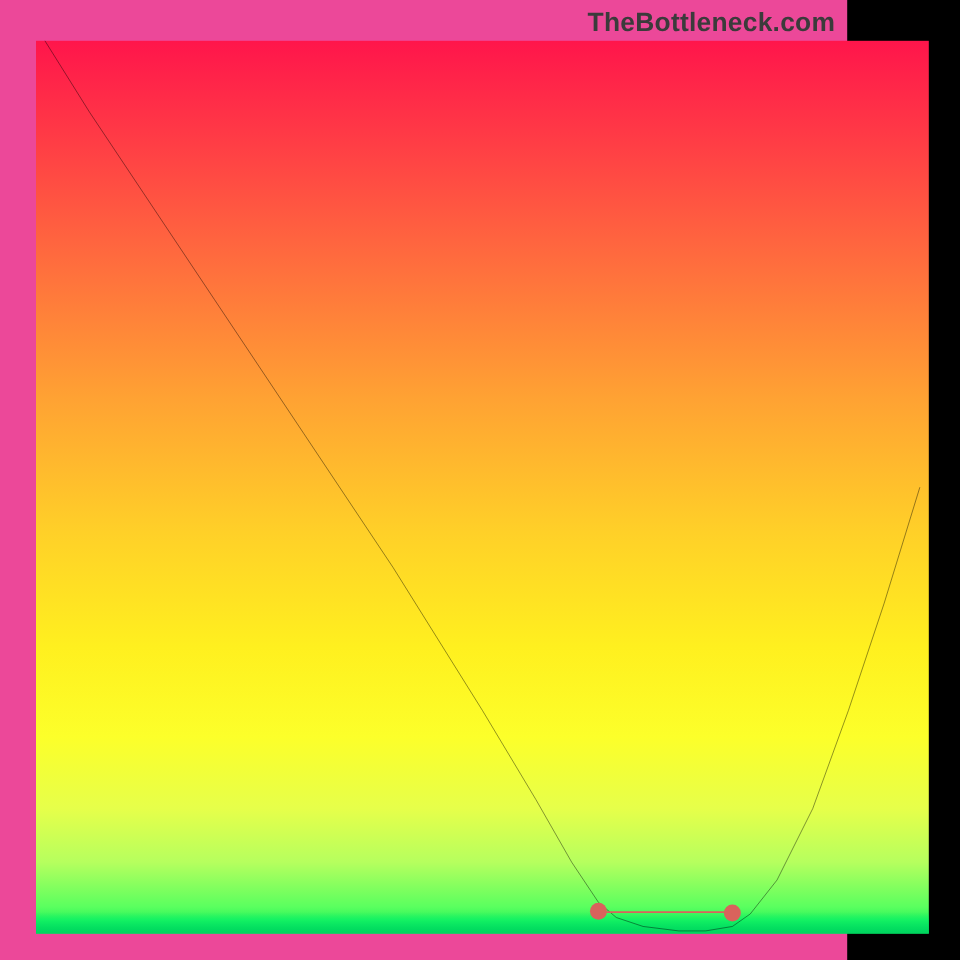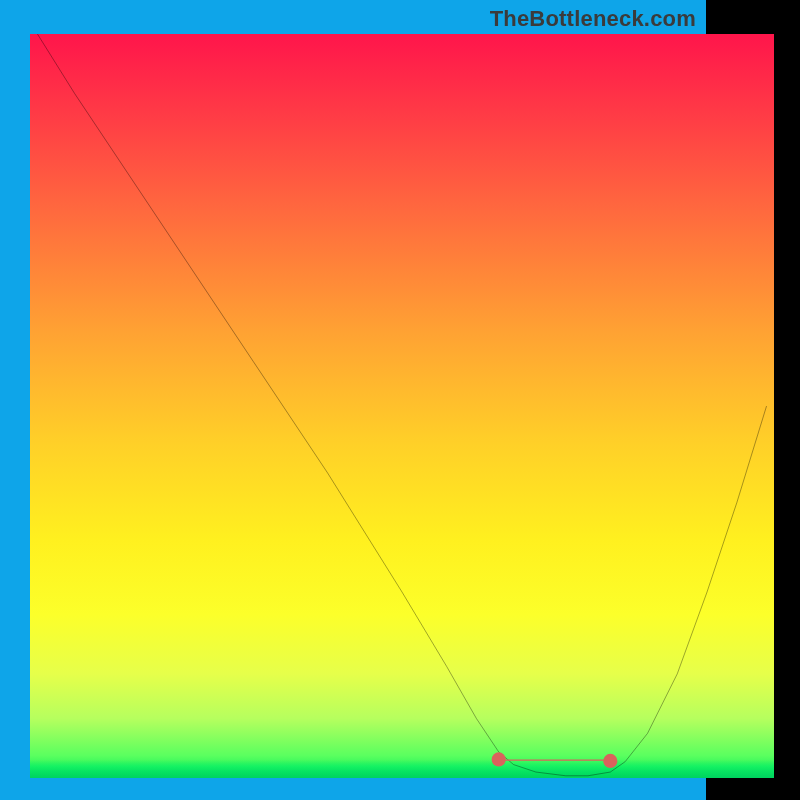--- a/index.html
+++ b/index.html
@@ -1,21 +1,21 @@
 <!DOCTYPE html>
 <html><head>
 <meta charset="utf-8">
 <style>
   * { margin: 0; padding: 0; box-sizing: border-box; }
   html, body { width: 800px; height: 800px; overflow: hidden; background: #000; }
   .frame {
     position: relative;
     width: 706px;
     height: 800px;
-    background: #0ea5e9;
+    background: #ec4899;
   }
   .watermark {
     position: absolute;
     top: 6px;
     right: 10px;
     font-family: Arial, Helvetica, sans-serif;
     font-size: 22px;
     font-weight: 600;
     color: #3b3b3b;
     letter-spacing: 0.2px;

